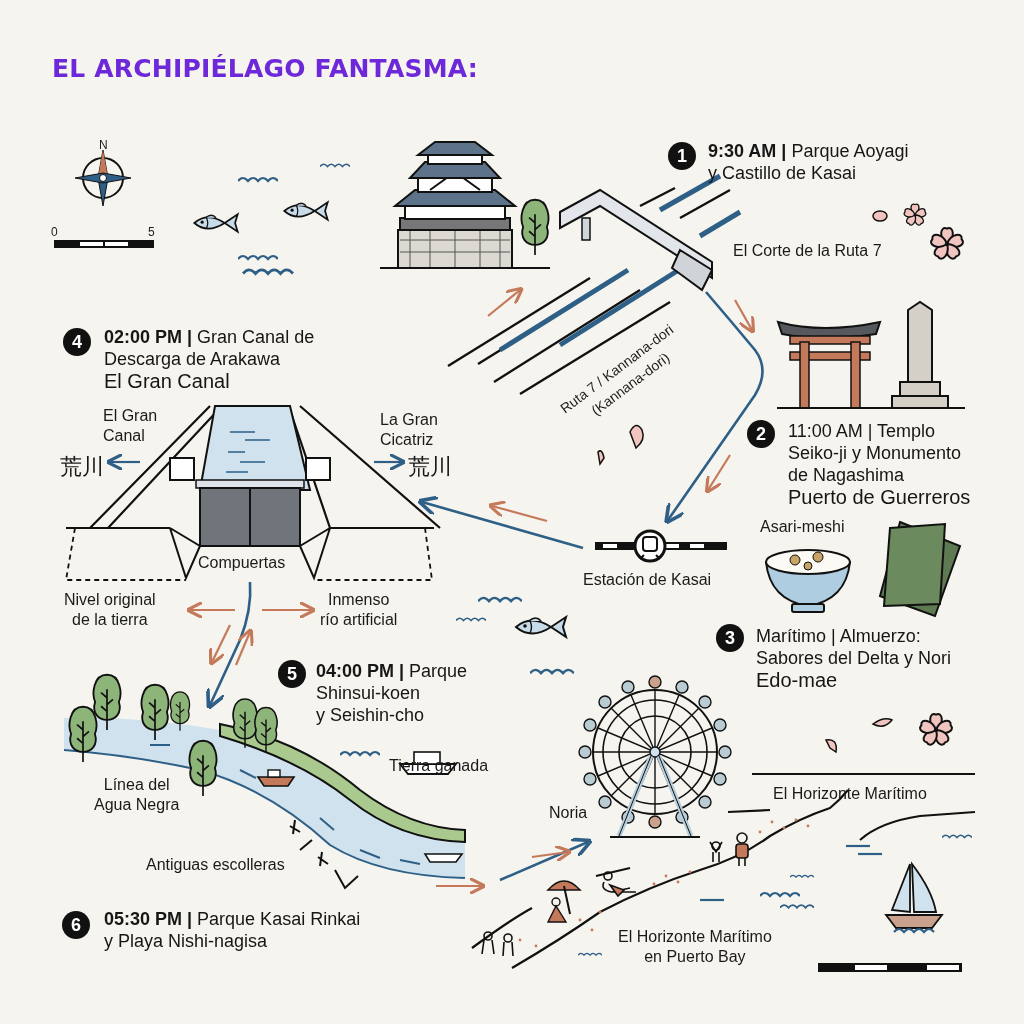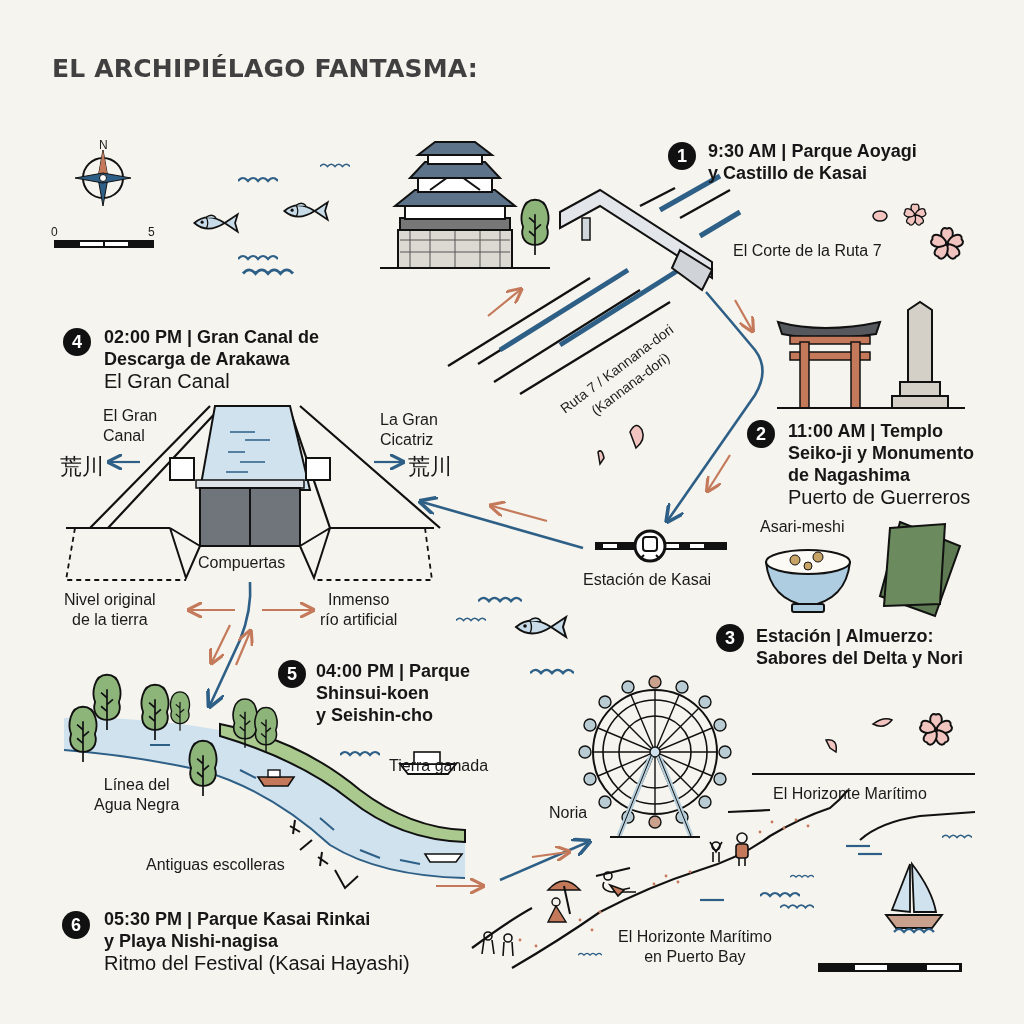--- a/index.html
+++ b/index.html
@@ -1,23 +1,23 @@
 <!DOCTYPE html>
 <html><head>
 <meta charset="utf-8">
 <style>
   html,body{margin:0;padding:0;}
   body{width:1024px;height:1024px;background:#f6f4ee;position:relative;overflow:hidden;font-family:"Liberation Sans",sans-serif;color:#161616;}
   .abs{position:absolute;}
   svg.map{position:absolute;left:0;top:0;}
-  .title{left:52px;top:50px;font-family:"DejaVu Sans",sans-serif;font-weight:bold;font-size:25px;line-height:38px;letter-spacing:0.2px;color:#404040;}
+  .title{left:52px;top:50px;font-family:"DejaVu Sans",sans-serif;font-weight:bold;font-size:25px;line-height:38px;letter-spacing:0.2px;color:#6d28d9;}
   .badge{width:28px;height:28px;border-radius:50%;background:#111;color:#fff;font-weight:bold;font-size:18px;text-align:center;line-height:28px;font-family:"Liberation Sans",sans-serif;}
   .stop{font-size:18px;line-height:22px;}
   .stop .time{font-weight:bold;}
-  .stop .place{font-weight:bold;}
+  .stop .place{font-weight:normal;}
   .stop .sub{display:block;font-weight:normal;font-size:20px;}
   .lbl{font-size:16px;line-height:20px;color:#1a1a1a;}
   .lbl.c{text-align:center;}
   .kanji{font-family:"DejaVu Sans",sans-serif;font-size:22px;}
   .rot{transform-origin:left top;}
 </style>
 </head>
 <body>
 
 <svg class="map" width="1024" height="1024" viewBox="0 0 1024 1024">
@@ -359,22 +359,23 @@
   <span class="place">Seiko-ji y Monumento</span><br>
   <span class="place">de Nagashima</span>
   <span class="sub">Puerto de Guerreros</span>
 </div>
 
 <div class="abs lbl" style="left:583px;top:570px;">Estación de Kasai</div>
 <div class="abs lbl" style="left:760px;top:517px;">Asari-meshi</div>
 
 <div class="abs badge" style="left:716px;top:624px;">3</div>
 <div class="abs stop" style="left:756px;top:625px;">
-  <span class="time place">Estación | </span><span class="place">Almuerzo:</span><br>
+  <span class="time place">Marítimo | </span><span class="place">Almuerzo:</span><br>
   <span class="place">Sabores del Delta y Nori</span>
+  <span class="sub">Edo-mae</span>
 </div>
 
 <div class="abs badge" style="left:63px;top:328px;">4</div>
 <div class="abs stop" style="left:104px;top:326px;">
   <span class="time">02:00 PM | </span><span class="place">Gran Canal de</span><br>
   <span class="place">Descarga de Arakawa</span>
   <span class="sub">El Gran Canal</span>
 </div>
 
 <div class="abs lbl" style="left:103px;top:406px;">
@@ -414,14 +415,13 @@
 <div class="abs lbl" style="left:773px;top:784px;">El Horizonte Marítimo</div>
 <div class="abs lbl c" style="left:618px;top:927px;">
   <div>El Horizonte Marítimo</div>
   <div>en Puerto Bay</div>
 </div>
 
 <div class="abs badge" style="left:62px;top:911px;">6</div>
 <div class="abs stop" style="left:104px;top:908px;">
   <span class="time">05:30 PM | </span><span class="place">Parque Kasai Rinkai</span><br>
   <span class="place">y Playa Nishi-nagisa</span>
-  <span class="sub">Ritmo del Festival (Kasai Hayashi)</span>
 </div>
 
 </body></html>

